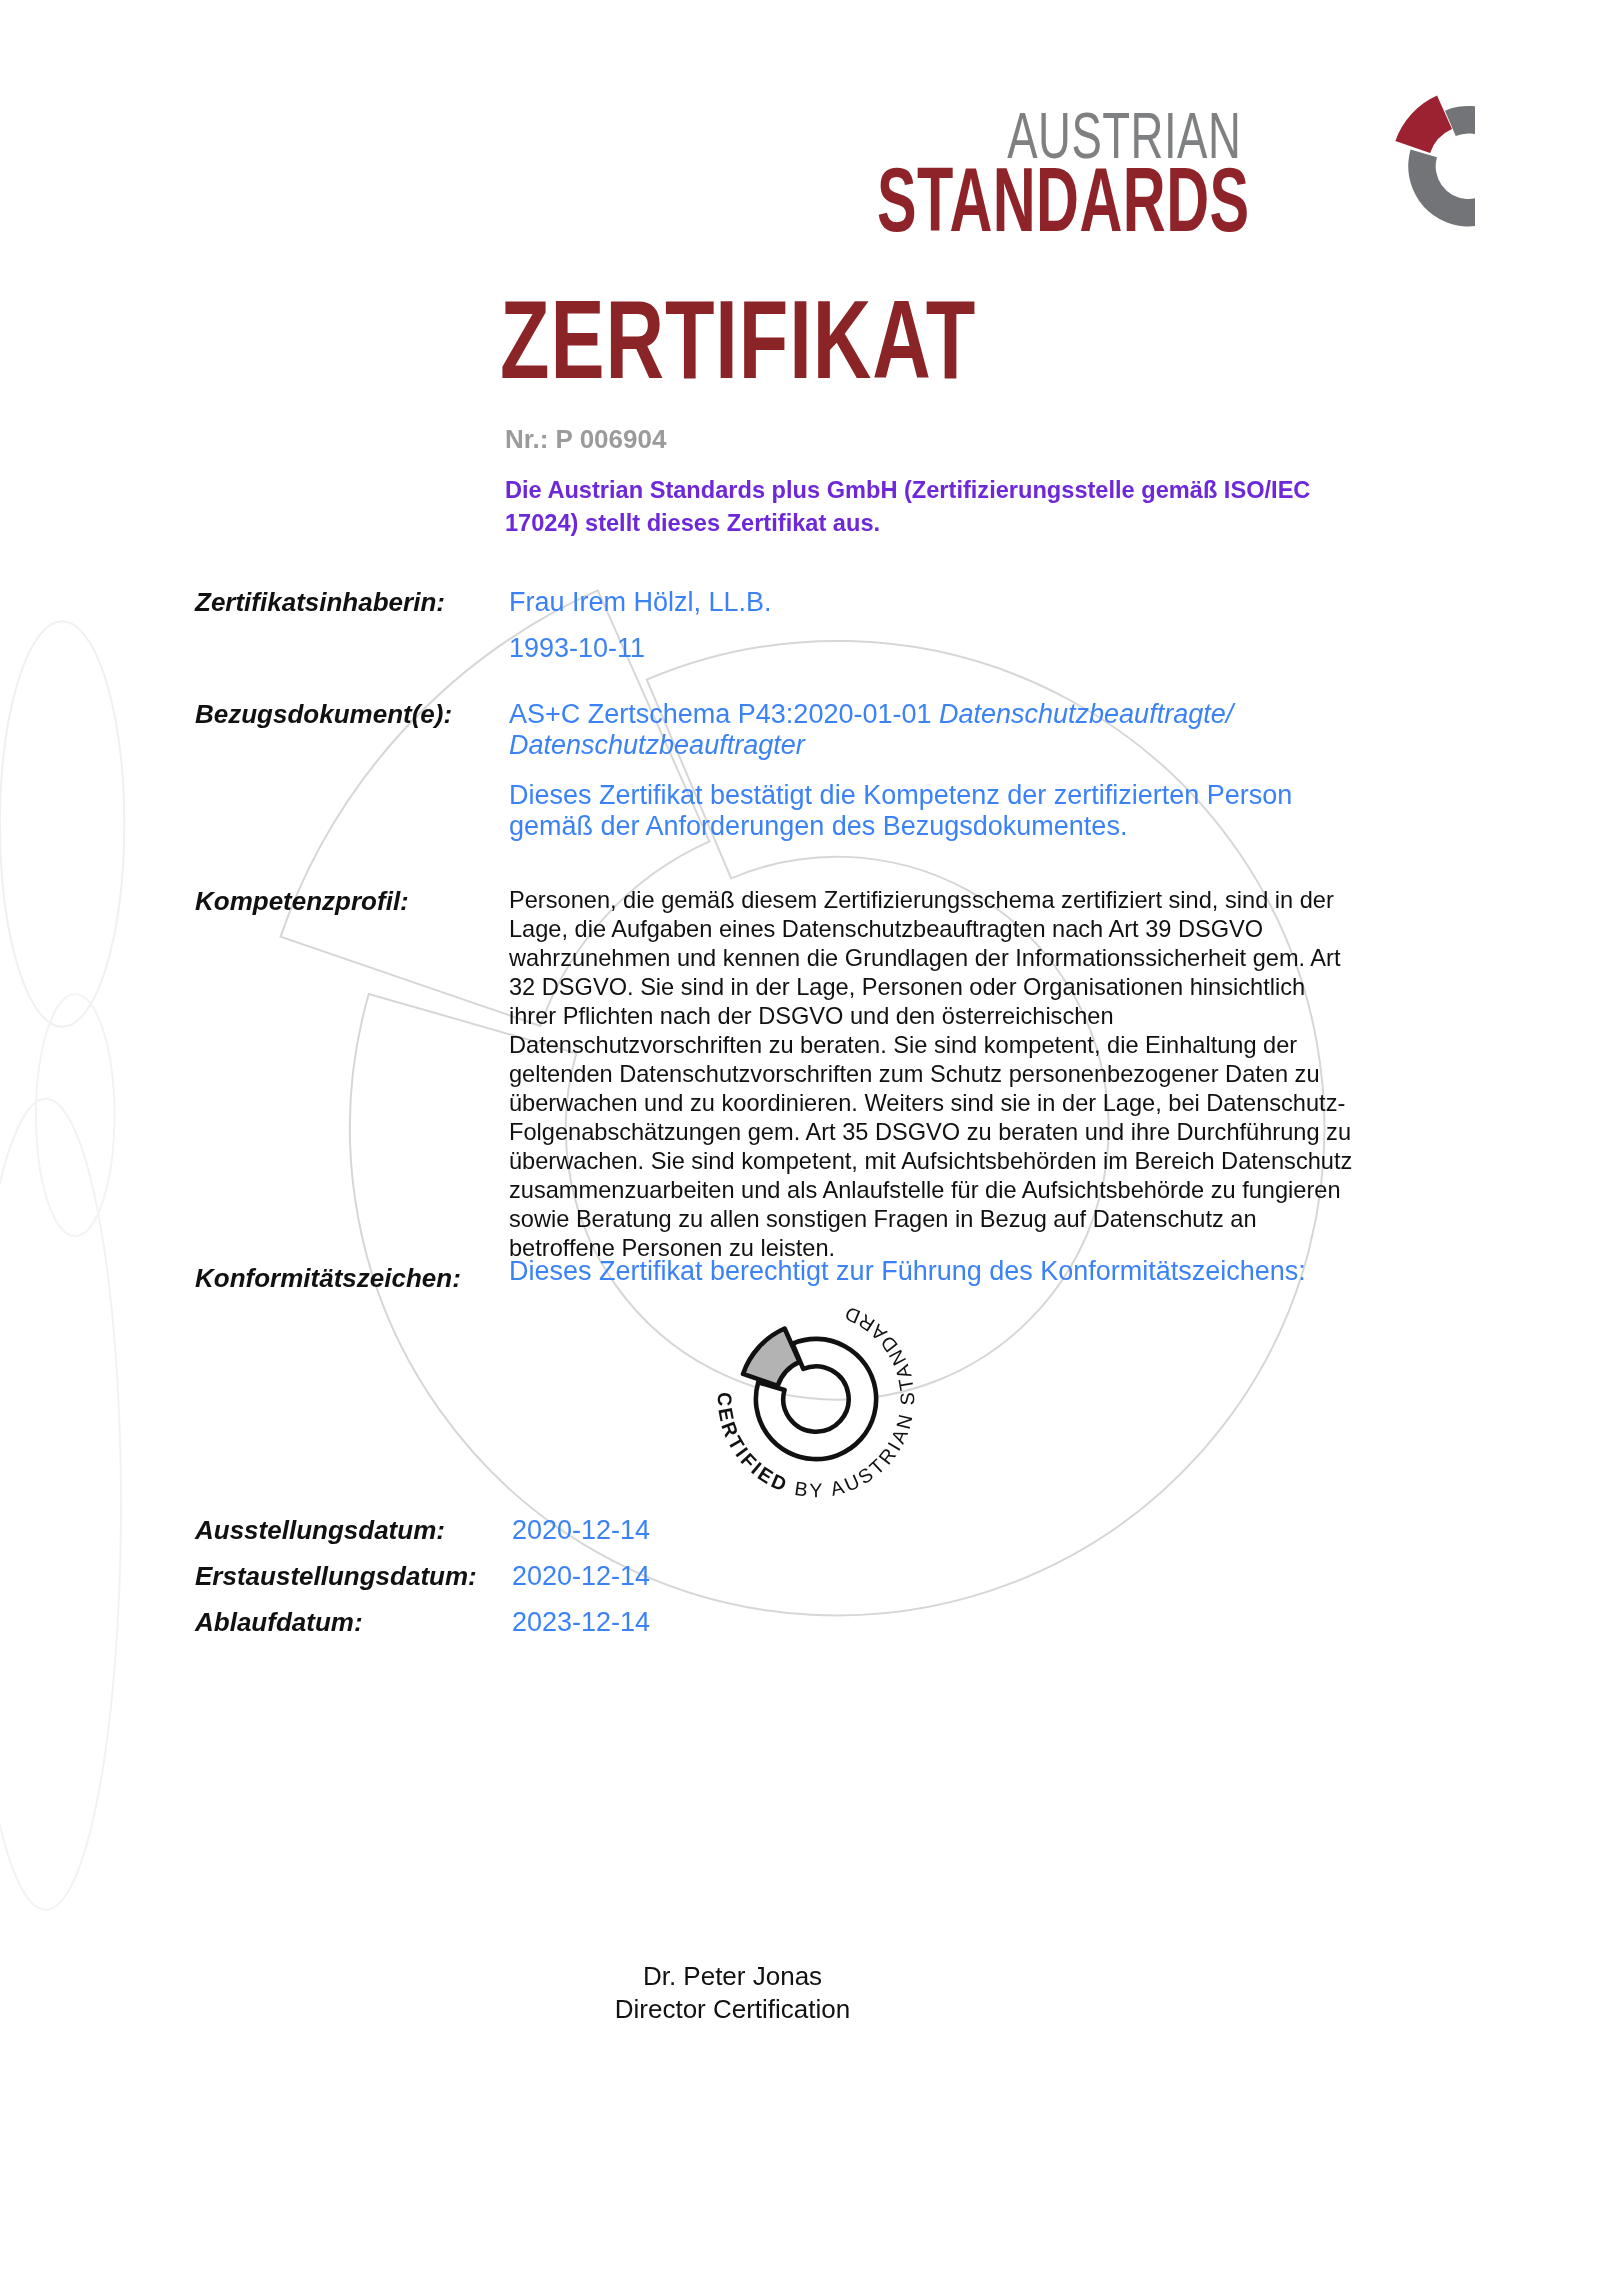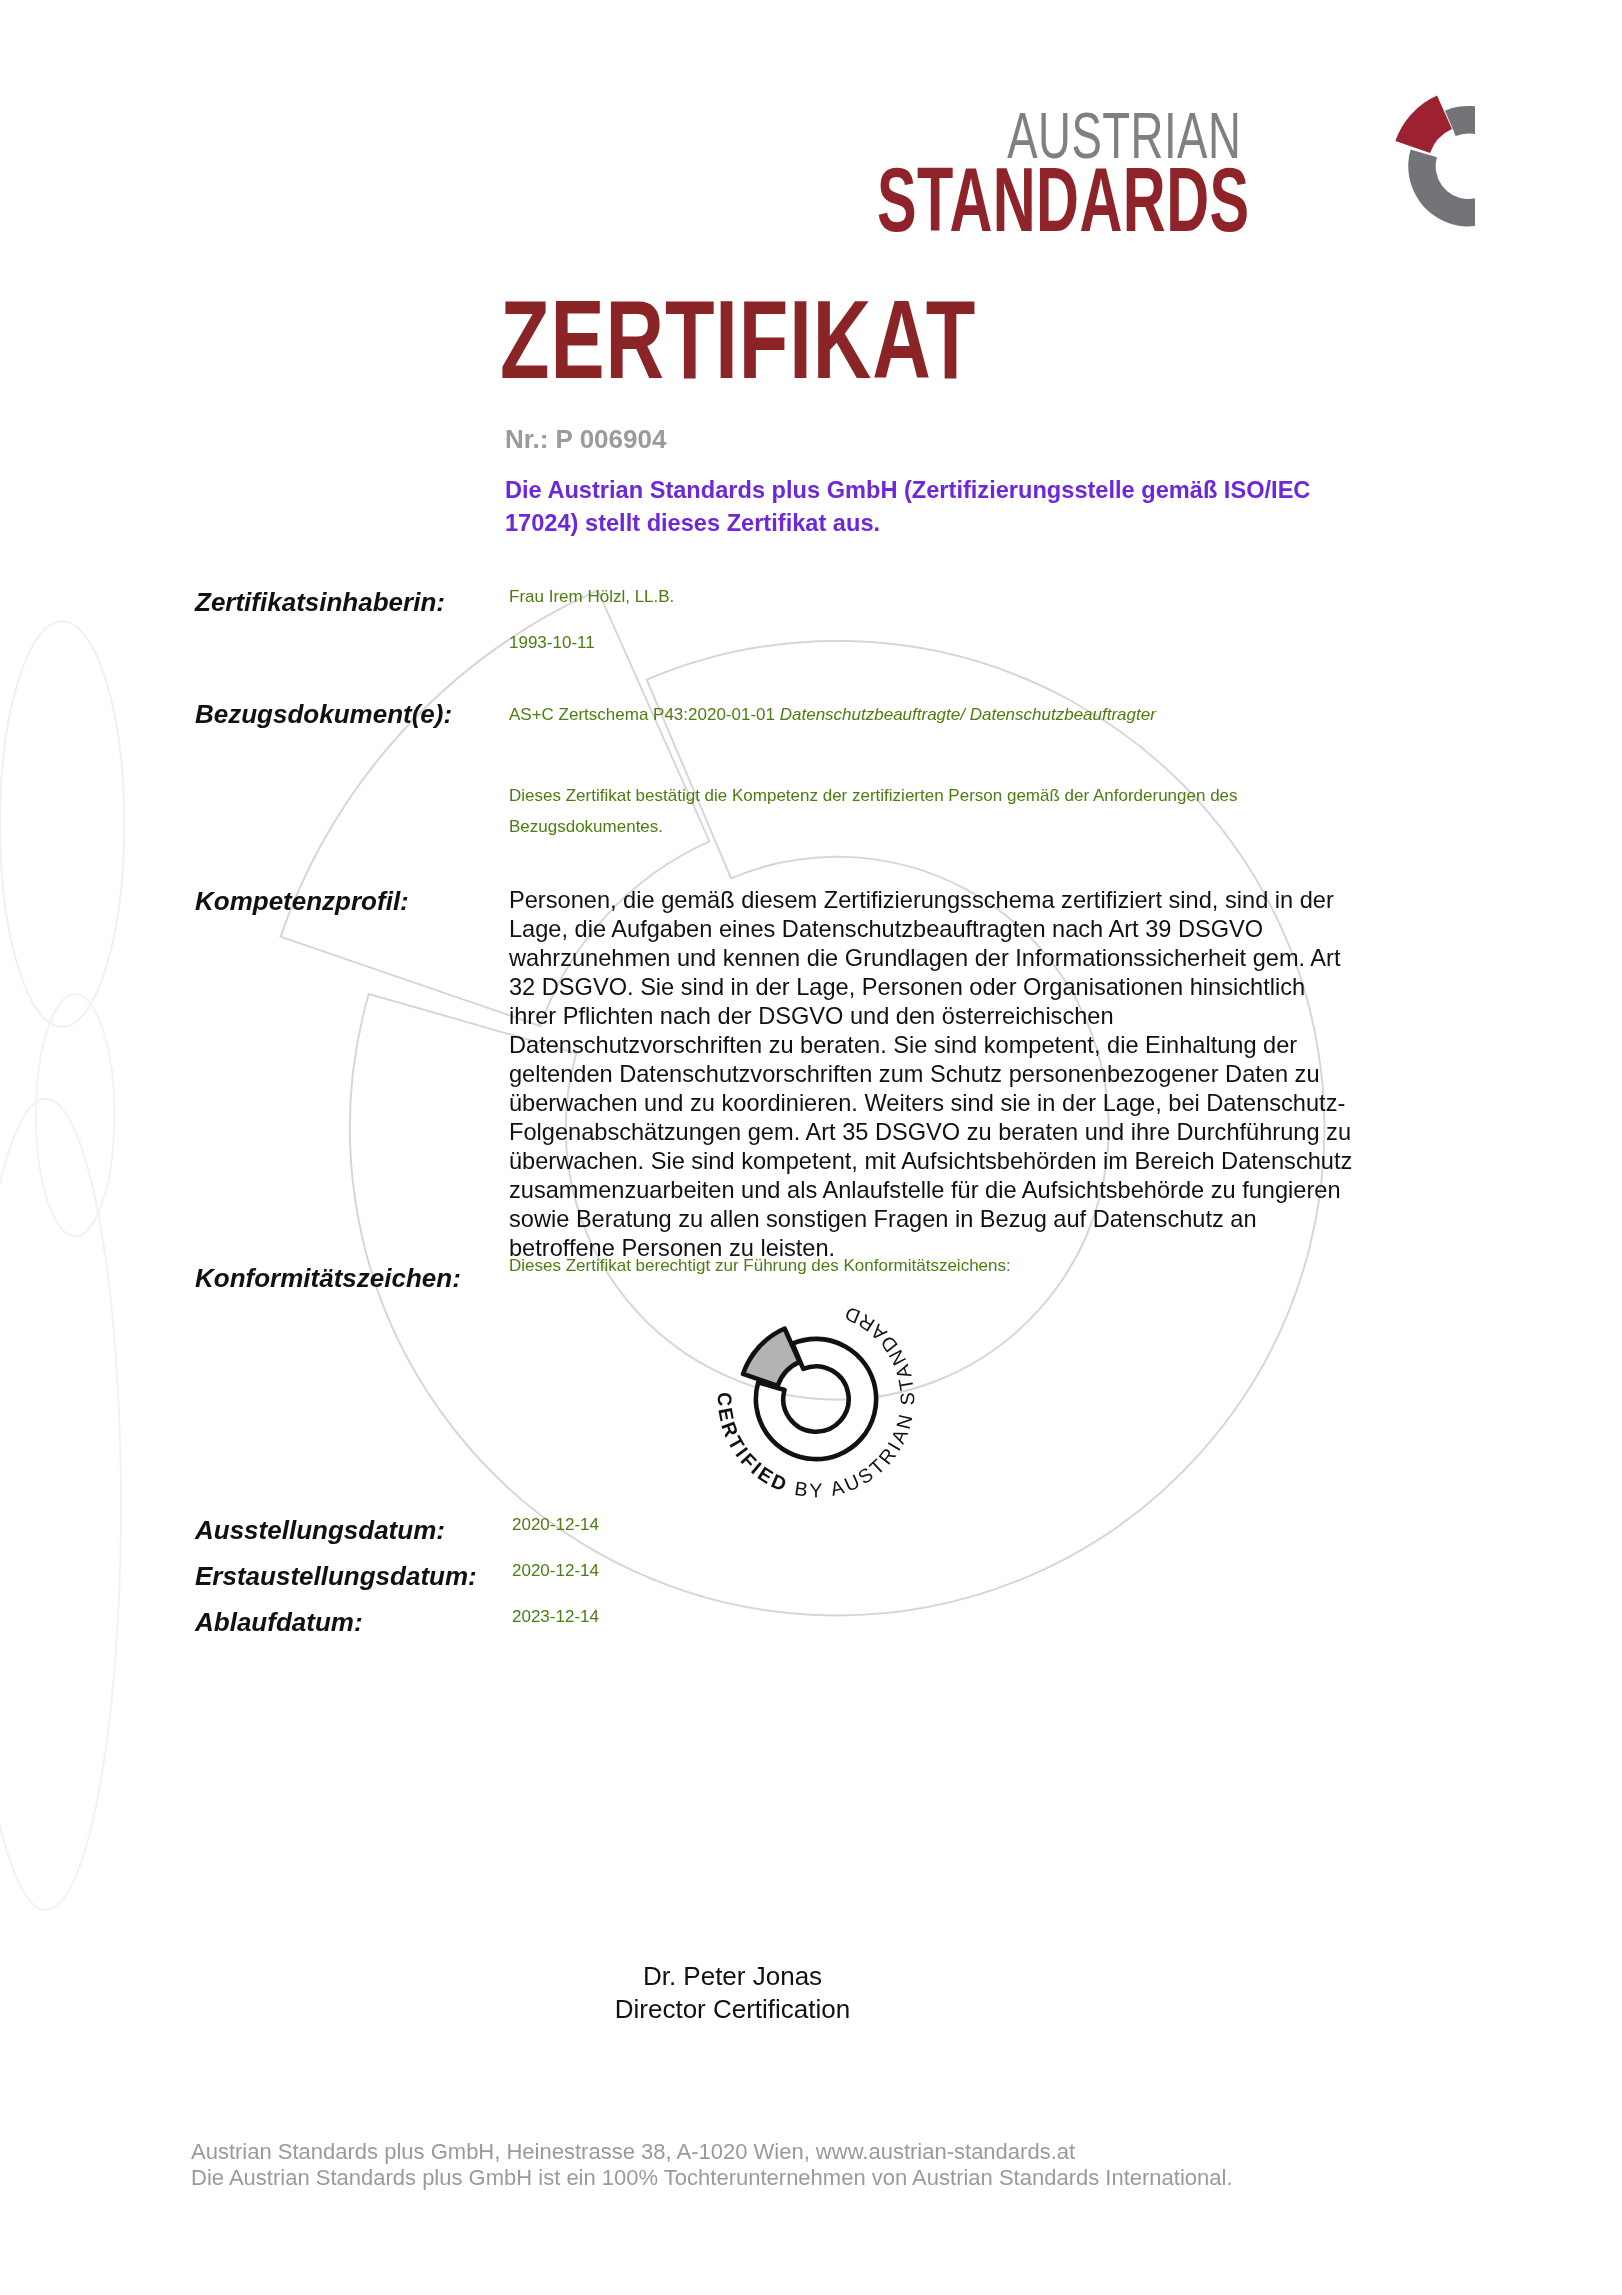--- a/index.html
+++ b/index.html
@@ -47,21 +47,21 @@
   }
 
   .label{
     position:absolute; left:195px;
     font-size:26px; font-weight:bold; color:#111;
     white-space:nowrap;
     font-style:italic;
   }
   .value{
     position:absolute; left:509px;
-    font-size:17px; color:#4d7c0f;
+    font-size:27px; color:#3b82f6;
     white-space:nowrap;
   }
   .value.wrap{white-space:normal; line-height:31px;}
   .para{
     position:absolute; left:509px; width:847px;
     font-size:23.6px; line-height:29px; color:#111;
   }
   .italic{font-style:italic;}
 
   .sig{
@@ -146,19 +146,15 @@
   <div class="value" style="top:1561px; left:512px">2020-12-14</div>
 
   <div class="label" style="top:1607px">Ablaufdatum:</div>
   <div class="value" style="top:1607px; left:512px">2023-12-14</div>
 
   <div class="sig">
     <div>Dr. Peter Jonas</div>
     <div>Director Certification</div>
   </div>
 
-  <div class="footer">
-    <div>Austrian Standards plus GmbH, Heinestrasse 38, A-1020 Wien, www.austrian-standards.at</div>
-    <div>Die Austrian Standards plus GmbH ist ein 100% Tochterunternehmen von Austrian Standards International.</div>
-  </div>
 
 </div>
 
 
 </body></html>

